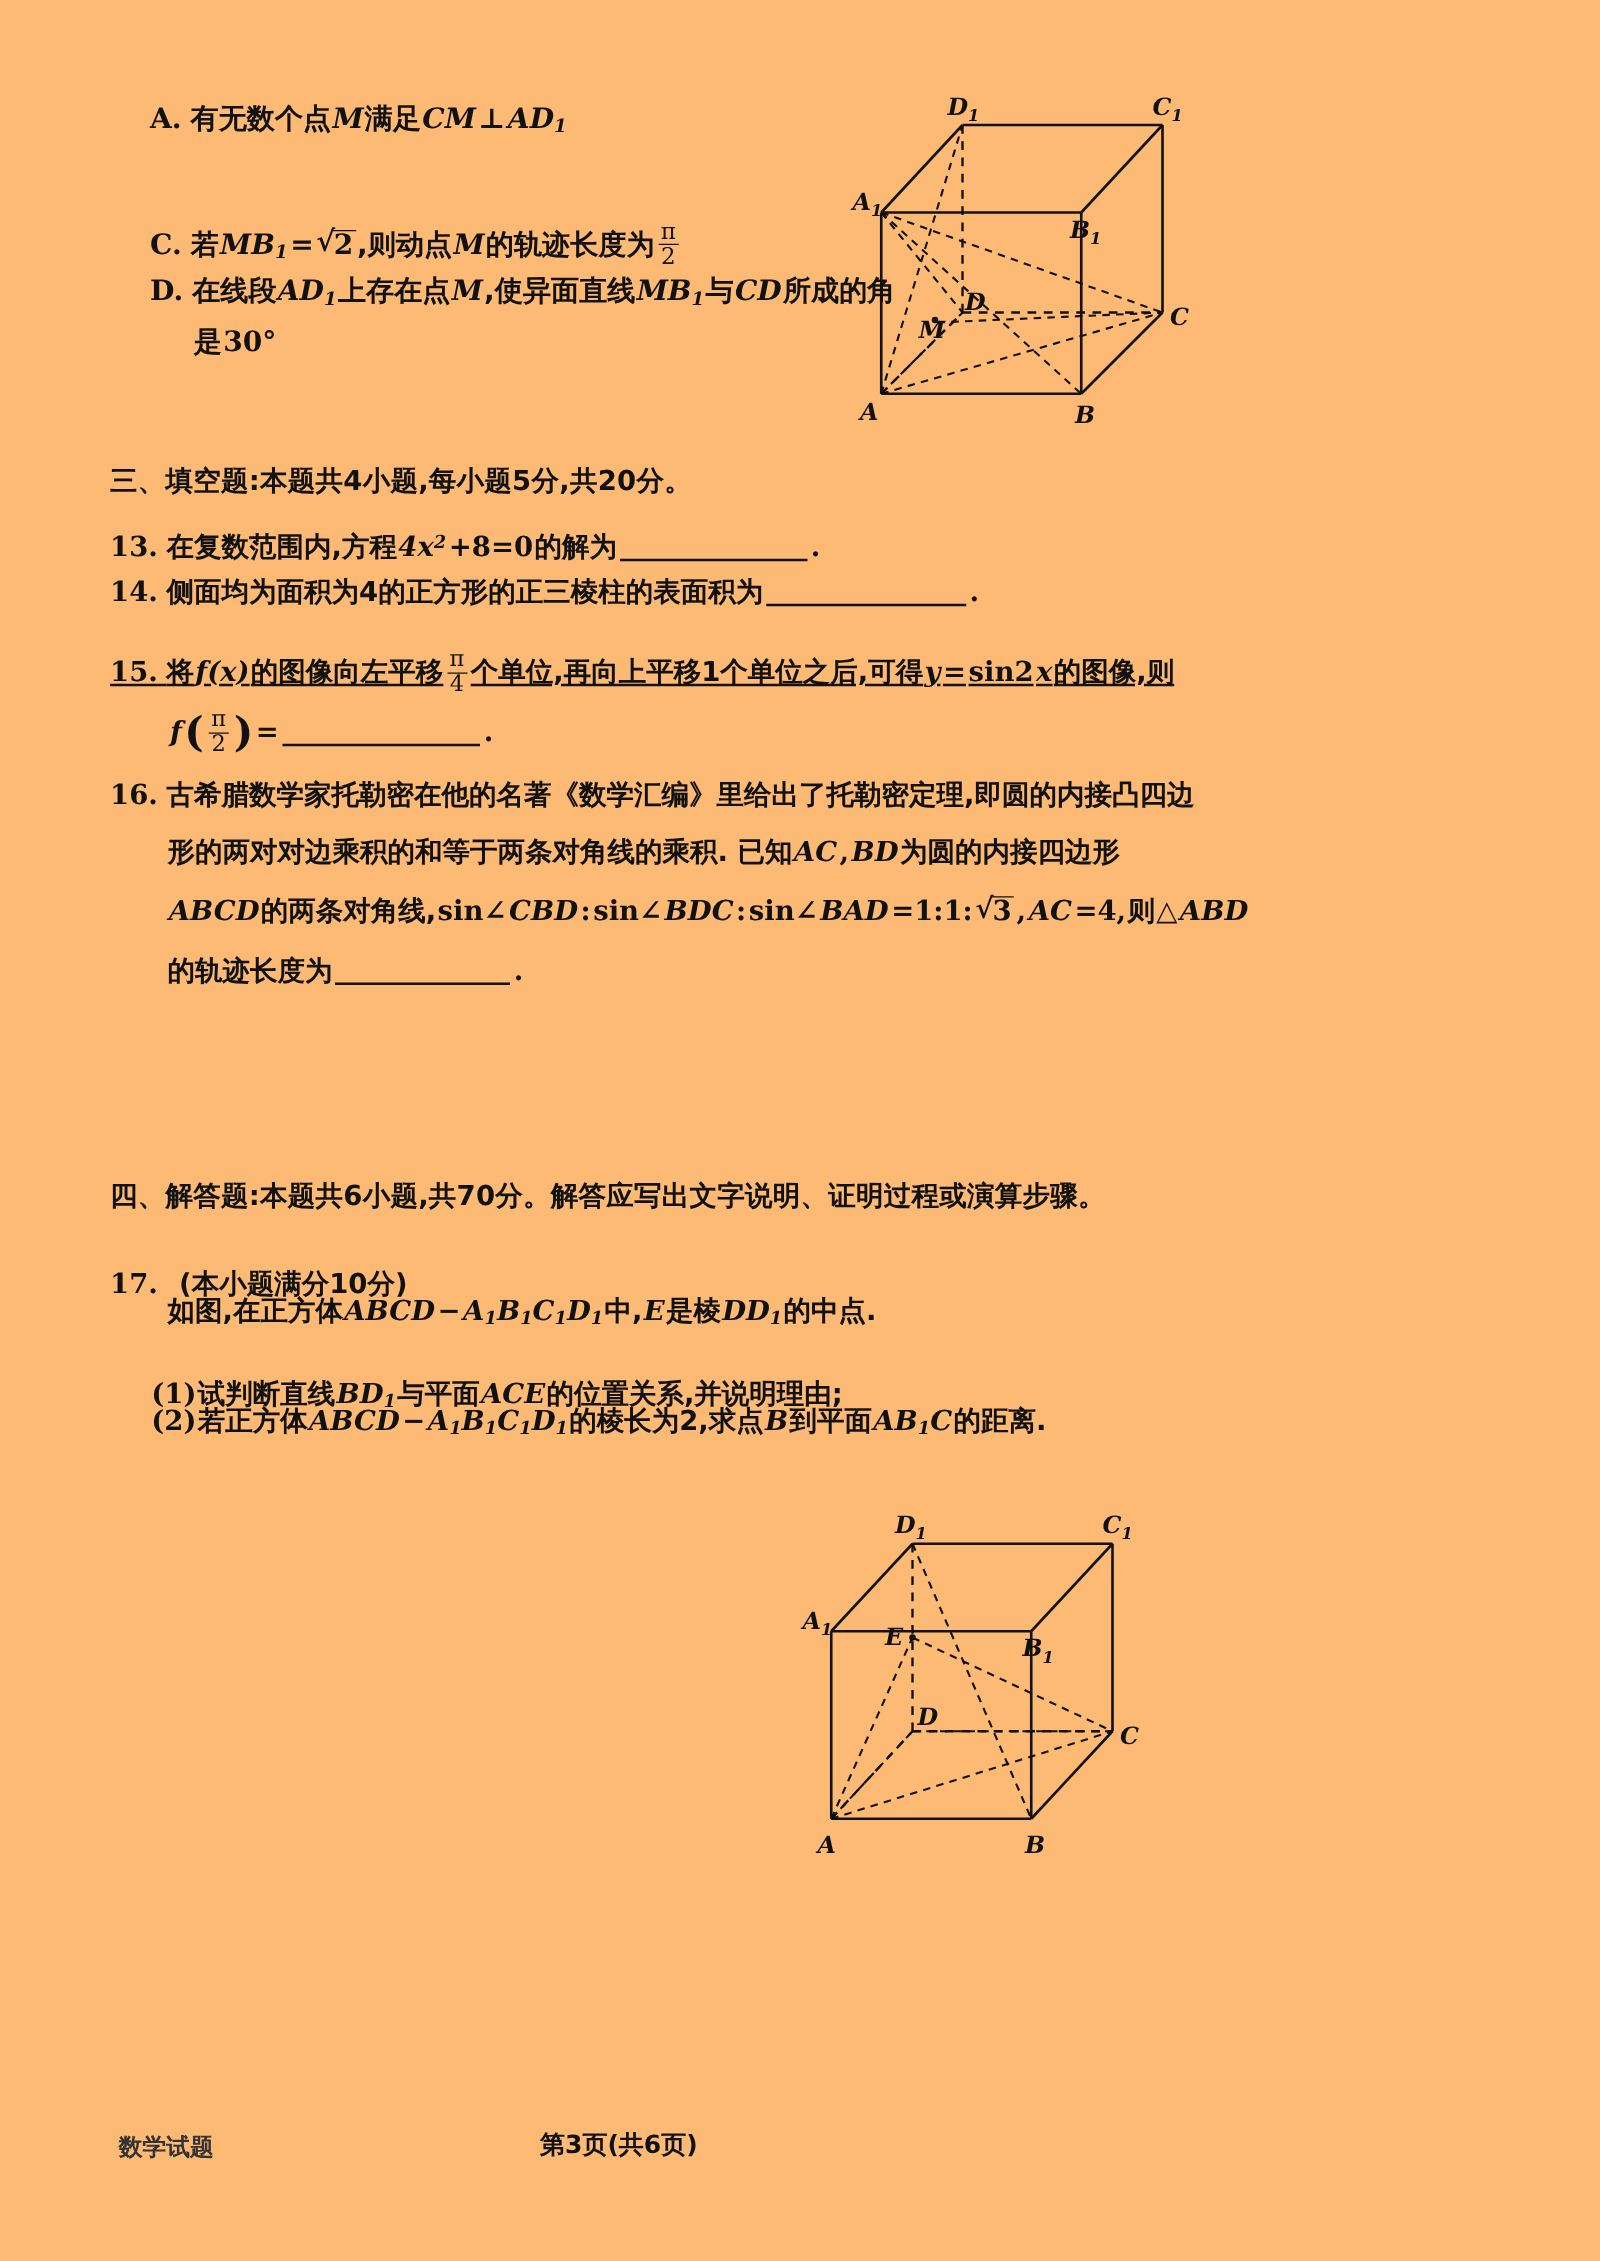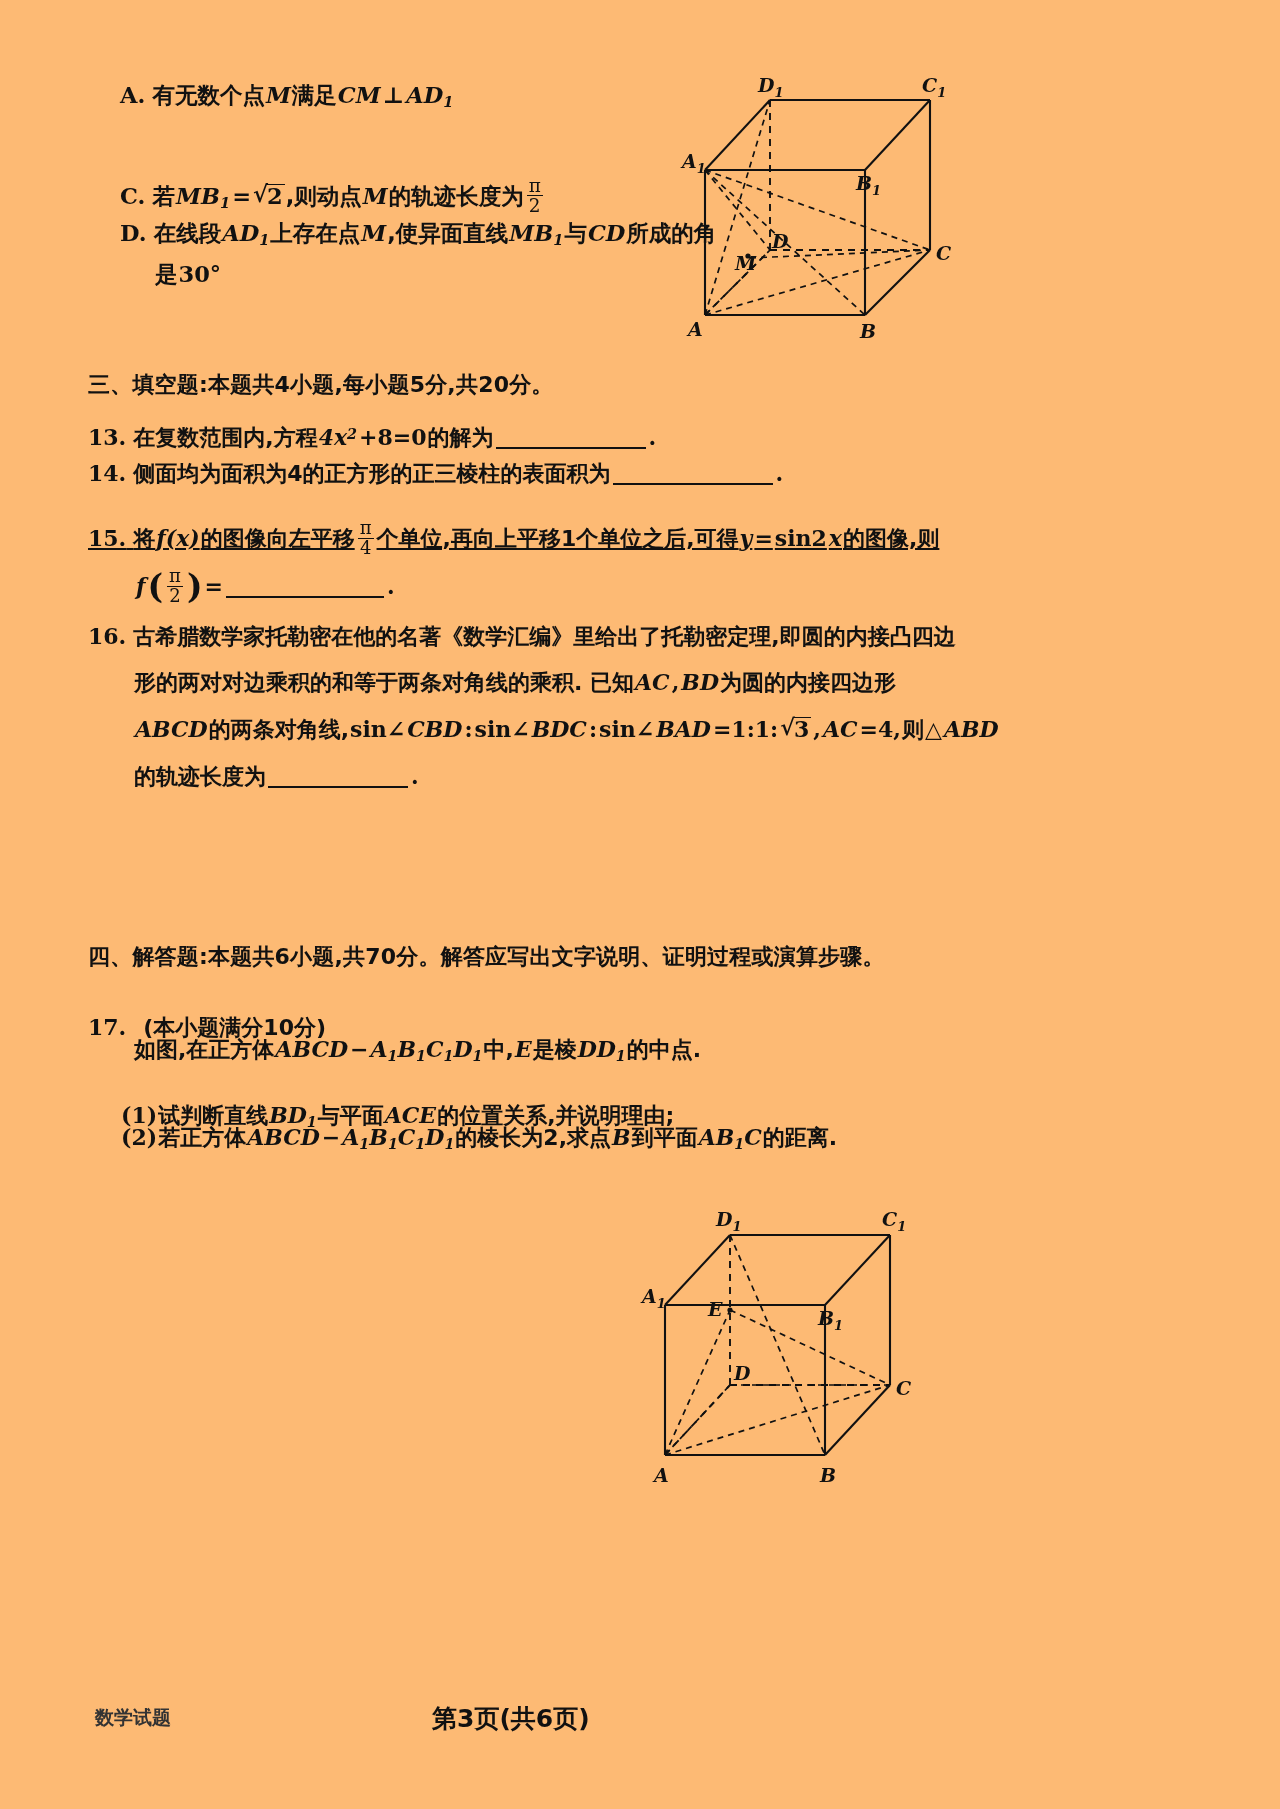--- a/index.html
+++ b/index.html
@@ -126,21 +126,21 @@
     white-space: nowrap;
   }
   .qnum {
     font-family: "DejaVu Serif", "Liberation Serif", serif;
     font-weight: 700;
   }
 
   .footer-center {
     font-family: "DejaVu Sans", "Liberation Sans", sans-serif;
     font-weight: 700;
-    font-size: 25px;
+    font-size: 20px;
   }
   .footer-left {
     font-family: "DejaVu Sans", "Liberation Sans", sans-serif;
     font-weight: 700;
     font-size: 19px;
     color: #333;
   }
 
   svg { display: block; }
   .lbl {

